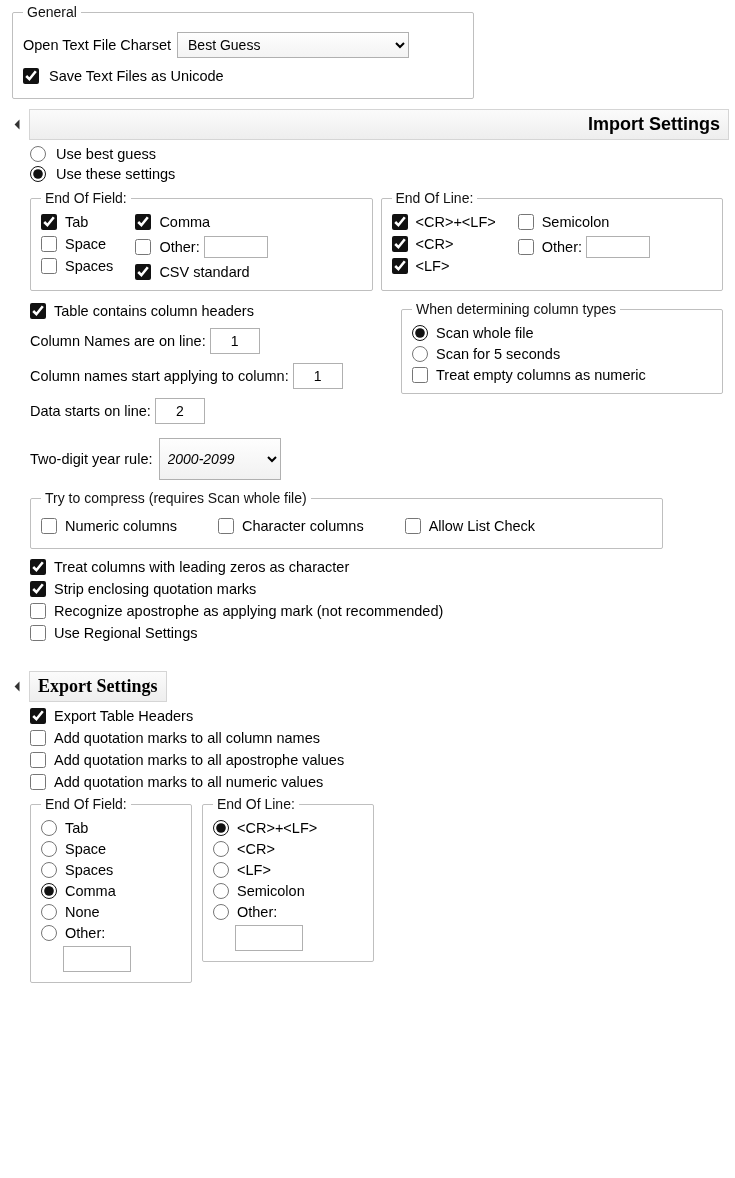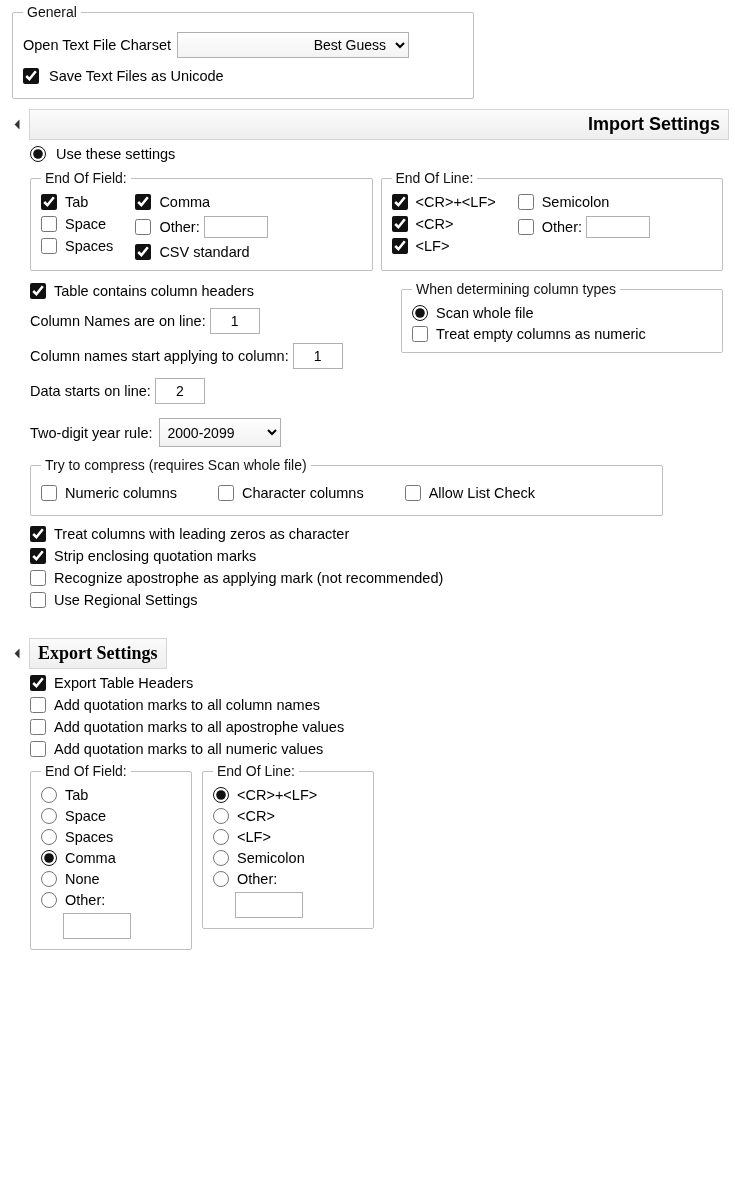--- a/index.html
+++ b/index.html
@@ -25,21 +25,20 @@
   }
   .row { display: flex; align-items: center; gap: 6px; margin: 4px 0; }
   .row label { cursor: default; }
   select.native {
     border: 1px solid #b0b0b0;
     background: linear-gradient(#fefefe,#f3f3f3);
     height: 26px;
     padding: 1px 6px;
     font-size: 14px;
     min-width: 232px;
-    text-align: right;
   }
   input[type=text].num {
     width: 44px;
     height: 22px;
     border: 1px solid #b0b0b0;
     text-align: center;
     font-size: 14px;
   }
   input[type=text].small {
     width: 58px;
@@ -83,24 +82,25 @@
   .eof-col { display: flex; flex-direction: column; gap: 6px; }
   .twoFieldsets { display:flex; gap:8px; flex-wrap:wrap; }
   .twoFieldsets fieldset.fs { flex:1; margin:4px 0; min-width: 280px; }
   .optcol { display:flex; flex-direction:column; gap:5px; }
   .inline-label { display:flex; align-items:center; gap:4px; }
   .gap6 { display:flex; flex-direction:column; gap:6px; }
   .tight-field { margin: 2px 0 2px 0; }
   .narrow-sel {
     border: 1px solid #b0b0b0;
     background: linear-gradient(#fefefe,#f1f1f1);
-    height: 29px;
+    height: 42px;
     padding: 1px 4px;
     font-size: 14px;
     min-width: 122px;
+    font-style: italic;
   }
   .colset { display:flex; gap:28px; align-items:flex-start; flex-wrap:wrap; }
   .vstack { display:flex; flex-direction:column; gap:5px; }
   .fs-narrow { margin:4px 0; }
   #export-header .bar { max-width: 382px; flex: none; }
 </style>
 </head>
 <body>
 
 <fieldset class="fs" style="width:440px">
@@ -117,20 +117,24 @@
   </div>
 </fieldset>
 
 <div class="section-header">
   <span class="toggle-tri"></span>
   <span class="bar">Import Settings</span>
 </div>
 
 <div class="section-body">
   <div class="row">
+    <input type="radio" name="impmode" style="">
+    <label>Use best guess</label>
+  </div>
+  <div class="row">
     <input type="radio" name="impmode" checked="" style="">
     <label>Use these settings</label>
   </div>
 
   <div class="twoFieldsets" style="margin-top:4px;">
 
     <fieldset class="fs fs-narrow">
       <legend>End Of Field:</legend>
       <div class="eof-cols">
         <div class="eof-col">
@@ -216,20 +220,24 @@
         <input type="text" class="num" value="2" style="">
       </div>
     </div>
 
     <fieldset class="fs" style="margin:0; min-width:300px;">
       <legend>When determining column types</legend>
       <div class="optcol">
         <div class="inline-label">
             <input type="radio" name="coltypes" checked="" style="">
             <label>Scan whole file</label>
+          </div>
+        <div class="inline-label">
+            <input type="radio" name="coltypes" style="">
+            <label>Scan for 5 seconds</label>
           </div>
         <div class="inline-label">
             <input type="checkbox" style="">
             <label>Treat empty columns as numeric</label>
           </div>
       </div>
     </fieldset>
   </div>
 
   <div class="row" style="margin-top:12px;">

